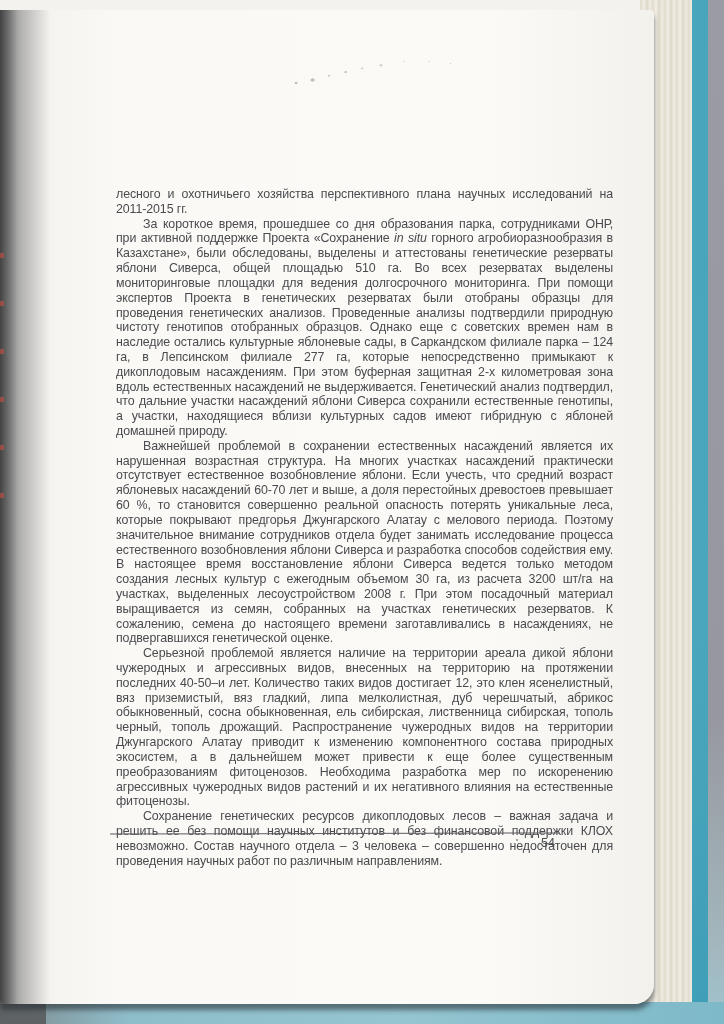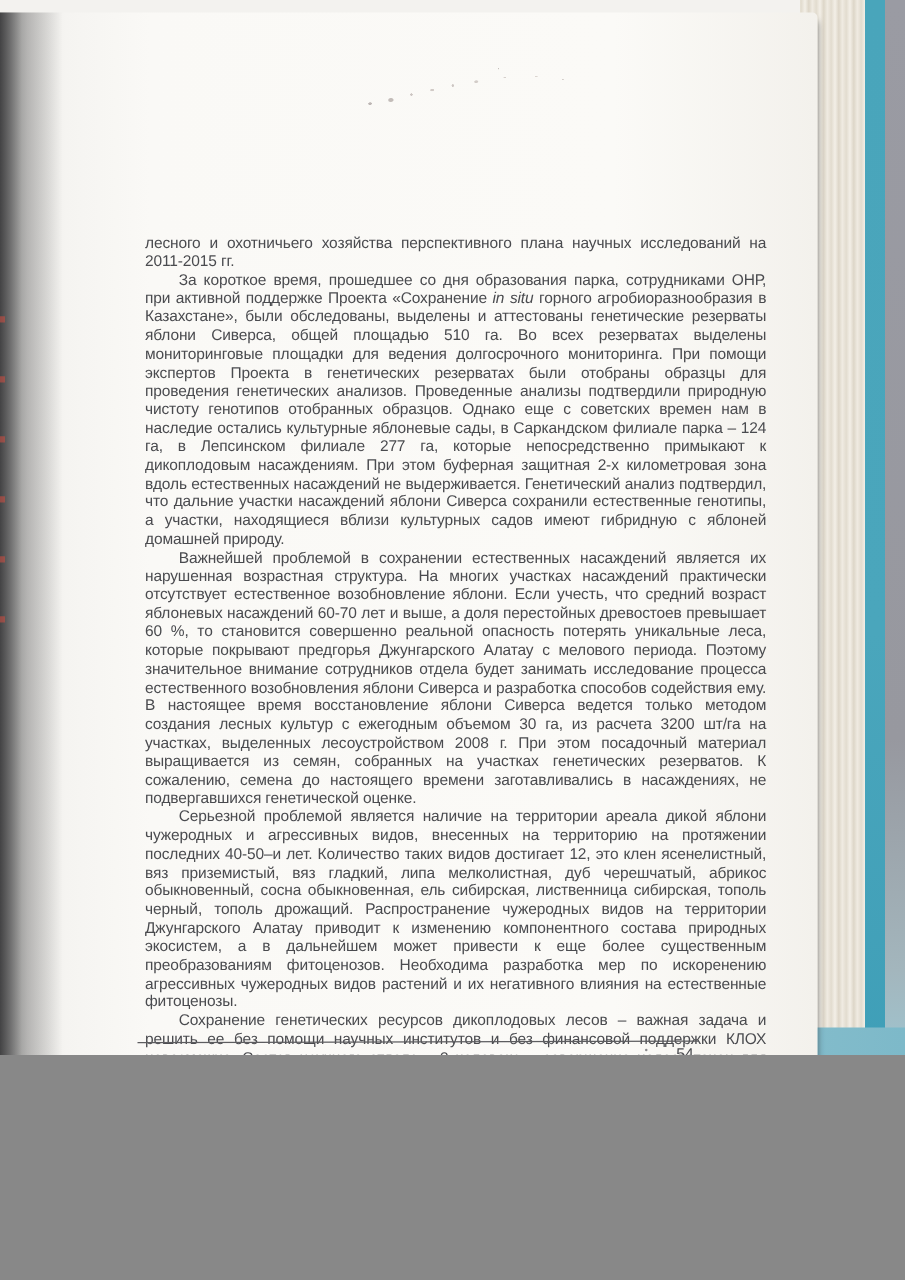--- a/index.html
+++ b/index.html
@@ -1,17 +1,17 @@
 <!DOCTYPE html>
 <html><head>
 <meta charset="utf-8">
 <style>
   html,body{margin:0;padding:0;background:#888;}
   .scan{
-    position:relative;width:724px;height:844px;overflow:hidden;
+    position:relative;width:724px;height:1024px;overflow:hidden;
     background:#15803d;
     font-family:"Liberation Sans", sans-serif;
   }
   
   .cover-gray{position:absolute;right:0;top:0;width:17px;height:100%;
     background:linear-gradient(180deg,#9a9ba3 0%,#97989f 70%,#a3b6bd 92%,#9fc4cf 100%);}
   
   .teal-stripe{position:absolute;right:16px;top:0;width:17px;height:100%;
     background:linear-gradient(180deg,#49a5bb 0%,#4aa6bc 60%,#3f9fb8 100%);}
   

